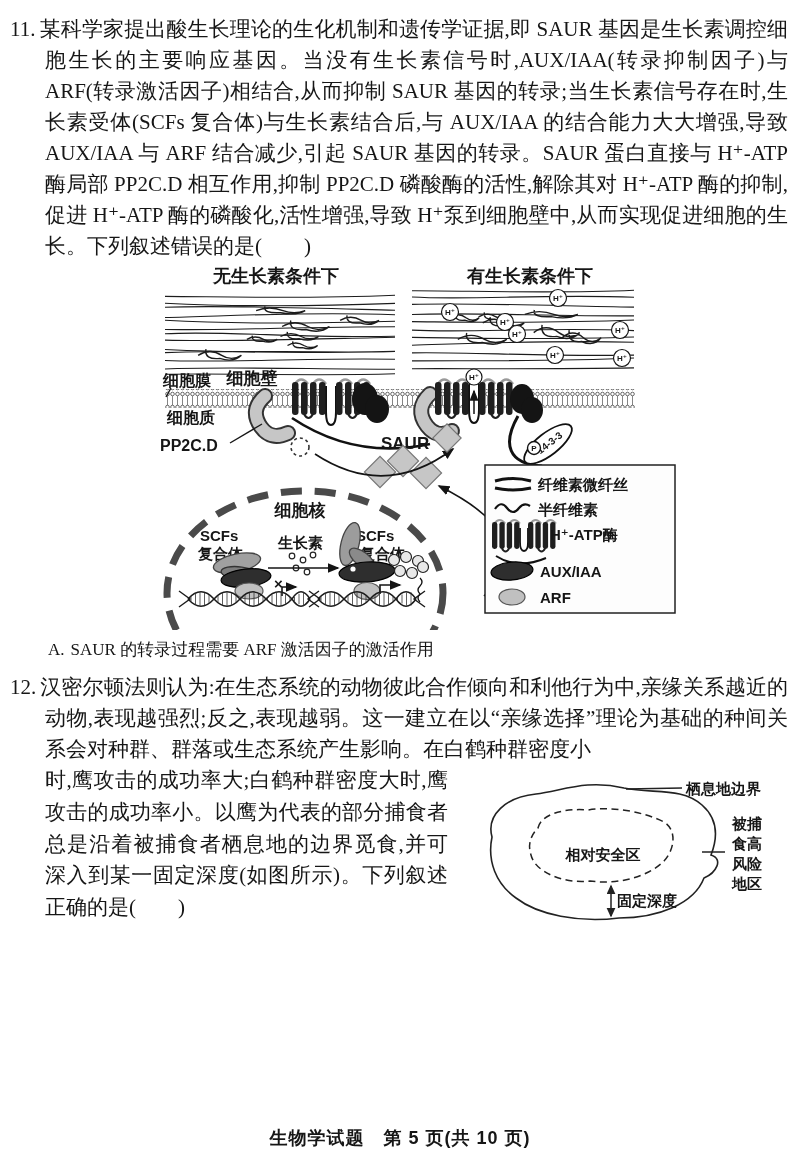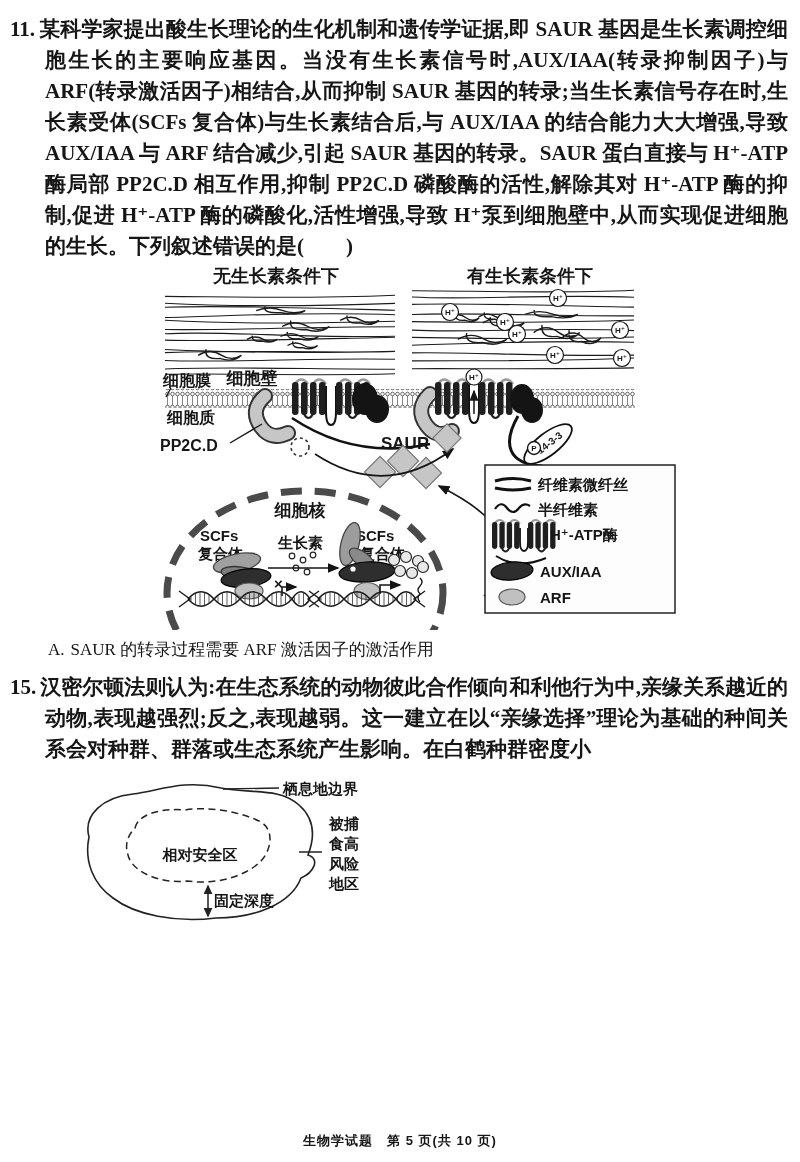--- a/index.html
+++ b/index.html
@@ -1,30 +1,30 @@
 <!DOCTYPE html>
 <html><head>
 <meta charset="utf-8">
 <style>
   html,body{margin:0;padding:0;background:#e8e8e8;}
   .page{width:800px;height:1162px;background:#ffffff;position:relative;overflow:hidden;
         font-family:"Liberation Serif","DejaVu Serif",serif;color:#161616;margin:0 auto;}
   .q{padding-left:45px;padding-right:12px;}
-  .stem{margin:0;font-size:21px;line-height:31px;text-align:justify;text-indent:-35px;font-weight:bold;}
+  .stem{margin:0;font-size:21px;line-height:31px;text-align:justify;text-indent:-35px;}
   .qnum{padding-right:4px;}
   .opts{margin-top:4px;}
   .opt{padding-left:66px;text-indent:-18px;font-size:17px;line-height:32.4px;text-align:justify;padding-right:14px;}
   .opt .mk{padding-right:6px;}
   .fig1{width:660px;height:372px;margin-left:140px;margin-top:-4px;position:relative;}
   .q12row{display:flex;align-items:flex-start;}
   .q12text{width:415px;font-size:21px;line-height:31.6px;text-align:justify;}
   .q12fig{width:310px;height:165px;margin-left:30px;margin-top:2px;}
   svg text{font-family:"Liberation Sans","DejaVu Sans",sans-serif;font-weight:bold;fill:#161616;}
   .footer{position:absolute;left:0;bottom:12px;width:100%;text-align:center;
-          font-family:"Liberation Sans","DejaVu Sans",sans-serif;font-weight:bold;font-size:13px;letter-spacing:1px;}
+          font-family:"Liberation Sans","DejaVu Sans",sans-serif;font-weight:bold;font-size:18px;letter-spacing:1px;}
 </style>
 </head>
 <body>
 
 <div class="page">
 
   <div class="q" style="padding-top:14px;">
     <p class="stem"><span class="qnum">11.</span><span>某科学家提出酸生长理论的生化机制和遗传学证据,即 SAUR 基因是生长素调控细胞生长的主要响应基因。当没有生长素信号时,AUX/IAA(转录抑制因子)与 ARF(转录激活因子)相结合,从而抑制 SAUR 基因的转录;当生长素信号存在时,生长素受体(SCFs 复合体)与生长素结合后,与 AUX/IAA 的结合能力大大增强,导致 AUX/IAA 与 ARF 结合减少,引起 SAUR 基因的转录。SAUR 蛋白直接与 H⁺-ATP 酶局部 PP2C.D 相互作用,抑制 PP2C.D 磷酸酶的活性,解除其对 H⁺-ATP 酶的抑制,促进 H⁺-ATP 酶的磷酸化,活性增强,导致 H⁺泵到细胞壁中,从而实现促进细胞的生长。下列叙述错误的是(　　)</span></p>
   </div>
 
@@ -233,22 +233,23 @@
       <text x="400" y="345" font-size="15">ARF</text>
     </g>
   </svg>
   </div>
 
   <div class="opts">
     <div class="opt"><span class="mk">A.</span><span>SAUR 的转录过程需要 ARF 激活因子的激活作用</span></div>
   </div>
 
   <div class="q" style="padding-top:6px;">
-    <p class="stem"><span class="qnum">15.</span><span>汉密尔顿法则认为:在生态系统的动物彼此合作倾向和利他行为中,亲缘关系越近的动物,表现越强烈;反之,表现越弱。这一建立在以“亲缘选择”理论为基础的种间关系会对种群、群落或生态系统产生影响。在白鹤种群密度小</span></p>
+    <p class="stem"><span class="qnum">12.</span><span>汉密尔顿法则认为:在生态系统的动物彼此合作倾向和利他行为中,亲缘关系越近的动物,表现越强烈;反之,表现越弱。这一建立在以“亲缘选择”理论为基础的种间关系会对种群、群落或生态系统产生影响。在白鹤种群密度小</span></p>
     <div class="q12row">
+      <div class="q12text">时,鹰攻击的成功率大;白鹤种群密度大时,鹰攻击的成功率小。以鹰为代表的部分捕食者总是沿着被捕食者栖息地的边界觅食,并可深入到某一固定深度(如图所示)。下列叙述正确的是(　　)</div>
       <div class="q12fig">
         <svg width="310" height="165" viewBox="0 0 310 165">
 
           <path d="M14,70 C8,48 28,30 58,27 C84,24 108,12 146,21 C175,27 204,20 224,38 C240,52 240,70 233,88 C246,92 238,106 226,111 C216,137 180,151 141,151 C101,156 60,148 38,131 C18,117 9,94 14,70 Z" fill="none" stroke="#222" stroke-width="1.6"></path>
 
           <path d="M60,61 C63,47 86,41 110,43 C135,39 166,45 186,55 C199,63 197,82 186,94 C170,110 140,118 112,114 C85,117 57,105 53,88 C49,76 54,67 60,61 Z" fill="none" stroke="#222" stroke-width="1.5" stroke-dasharray="7 4.5"></path>
           <text x="125" y="93" font-size="15" text-anchor="middle">相对安全区</text>
 
           <line x1="204" y1="21" x2="148" y2="22" stroke="#222" stroke-width="1.4"></line>
           <text x="208" y="27" font-size="15">栖息地边界</text>

